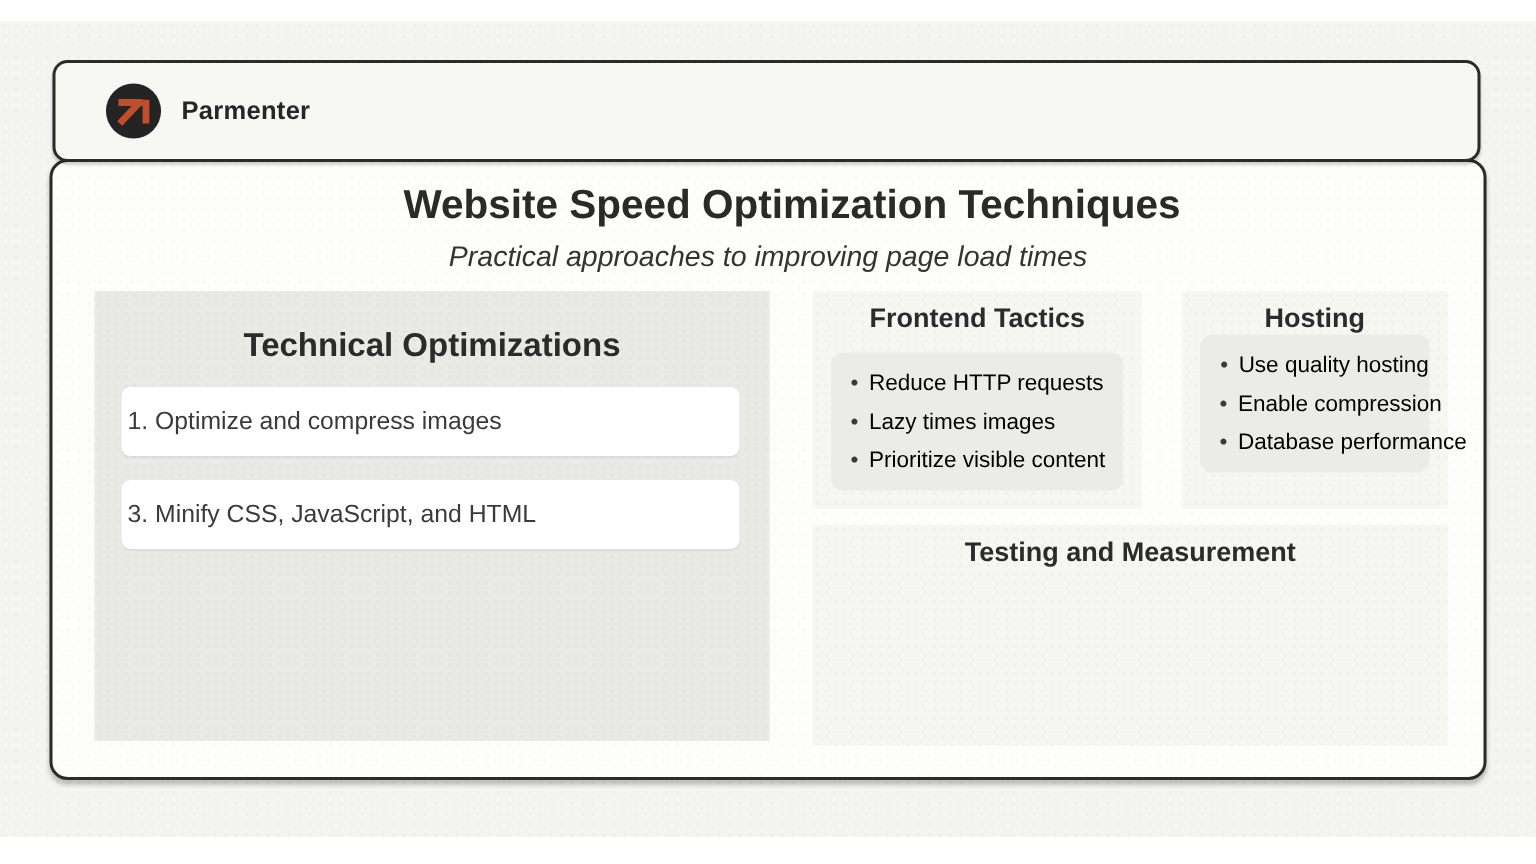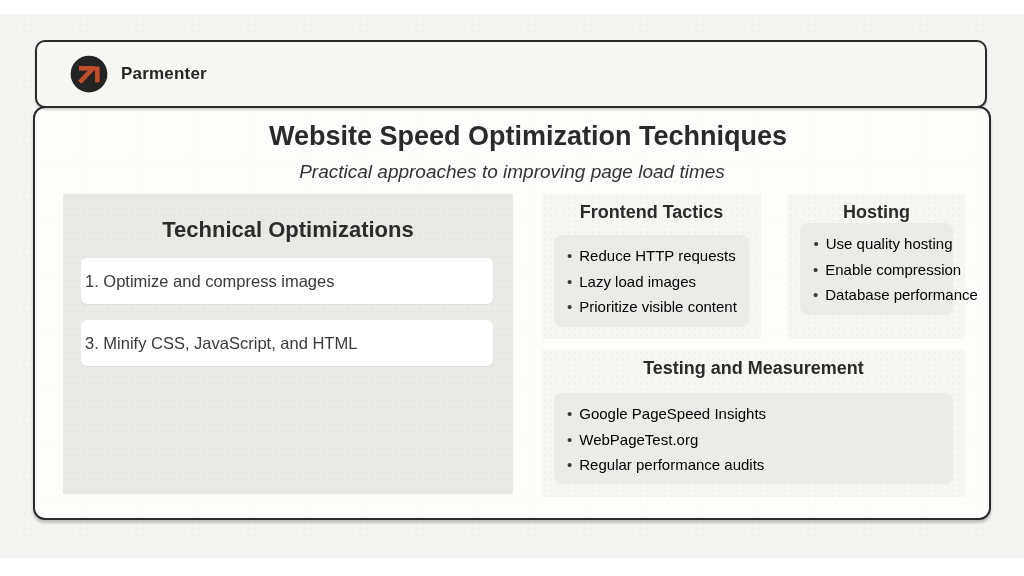--- a/index.html
+++ b/index.html
@@ -117,21 +117,21 @@
         </ul>
     </div>
 
     <div class="panel panel-small panel-frontend">
       <div class="panel-title">Frontend Tactics</div>
       <div class="bullet-box">
         <ul class="bullet-list">
 
             <li><span>Reduce HTTP requests</span></li>
 
-            <li><span>Lazy load images</span></li>
+            <li><span>Lazy times images</span></li>
 
             <li><span>Prioritize visible content</span></li>
           </ul>
       </div>
     </div>
 
     <div class="panel panel-small panel-hosting">
       <div class="panel-title">Hosting</div>
       <div class="bullet-box">
         <ul class="bullet-list">
@@ -140,25 +140,15 @@
 
             <li><span>Enable compression</span></li>
 
             <li><span>Database performance</span></li>
           </ul>
       </div>
     </div>
 
     <div class="panel panel-small panel-testing">
       <div class="panel-title">Testing and Measurement</div>
-      <div class="bullet-box">
-        <ul class="bullet-list">
-
-            <li><span>Google PageSpeed Insights</span></li>
-
-            <li><span>WebPageTest.org</span></li>
-
-            <li><span>Regular performance audits</span></li>
-          </ul>
-      </div>
     </div>
   </div>
 </div>
 
 </body></html>

